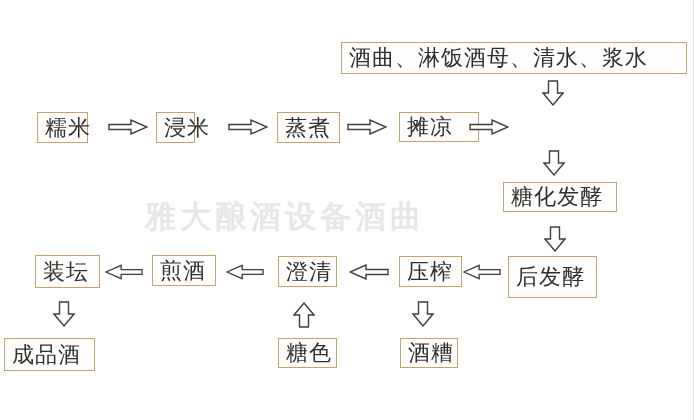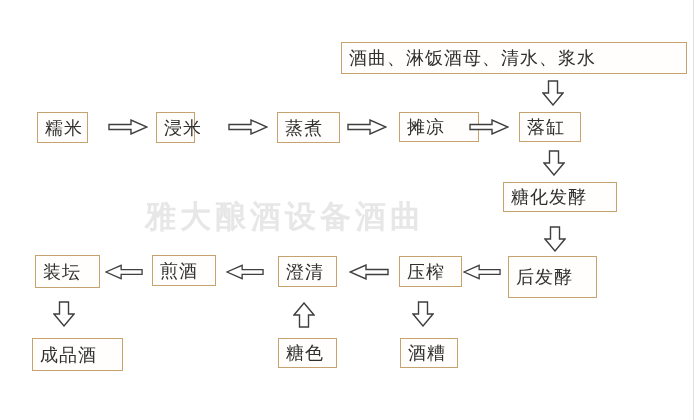--- a/index.html
+++ b/index.html
@@ -13,21 +13,21 @@
     width: 700px;
     height: 420px;
     background: #ffffff;
     overflow: hidden;
   }
   .node {
     position: absolute;
     border: 1px solid #c6a26e;
     background: #fffefc;
     color: #2f2f2f;
-    font-size: 18px;
+    font-size: 22px;
     display: flex;
     align-items: center;
     padding-left: 7px;
     box-sizing: border-box;
     white-space: nowrap;
     letter-spacing: 1px;
   }
   .arrow {
     position: absolute;
     display: block;
@@ -65,31 +65,30 @@
 <div class="canvas">
 
   <div class="watermark">雅大酿酒设备酒曲</div>
 
   <div class="node" style="left:341px;top:42px;width:346px;height:32px">酒曲、淋饭酒母、清水、浆水</div>
 
   <div class="node" style="left:37px;top:112px;width:51px;height:31px">糯米</div>
   <div class="node" style="left:156px;top:112px;width:39px;height:31px">浸米</div>
   <div class="node" style="left:277px;top:112px;width:63px;height:31px">蒸煮</div>
   <div class="node" style="left:399px;top:112px;width:80px;height:30px">摊凉</div>
-  <div class="node" style="left:519px;top:112px;width:62px;height:30px">落缸</div>
 
   <div class="node" style="left:503px;top:182px;width:114px;height:30px">糖化发酵</div>
   <div class="node" style="left:508px;top:256px;width:89px;height:42px">后发酵</div>
 
   <div class="node" style="left:399px;top:256px;width:63px;height:31px">压榨</div>
   <div class="node" style="left:278px;top:256px;width:59px;height:31px">澄清</div>
   <div class="node" style="left:152px;top:255px;width:64px;height:31px">煎酒</div>
   <div class="node" style="left:35px;top:255px;width:65px;height:33px">装坛</div>
 
-  <div class="node" style="left:32px;top:338px;width:91px;height:33px">成品酒</div>
+  <div class="node" style="left:4px;top:338px;width:91px;height:33px">成品酒</div>
   <div class="node" style="left:278px;top:338px;width:59px;height:30px">糖色</div>
   <div class="node" style="left:400px;top:338px;width:58px;height:30px">酒糟</div>
 
   <svg class="arrow" style="left:108px;top:119px" width="40" height="16" viewBox="0 0 40 16">
     <polygon points="1,5.5 23,5.5 23,1 39,8 23,15 23,10.5 1,10.5"></polygon>
   </svg>
   <svg class="arrow" style="left:228px;top:119px" width="40" height="16" viewBox="0 0 40 16">
     <polygon points="1,5.5 23,5.5 23,1 39,8 23,15 23,10.5 1,10.5"></polygon>
   </svg>
   <svg class="arrow" style="left:347px;top:119px" width="40" height="16" viewBox="0 0 40 16">

